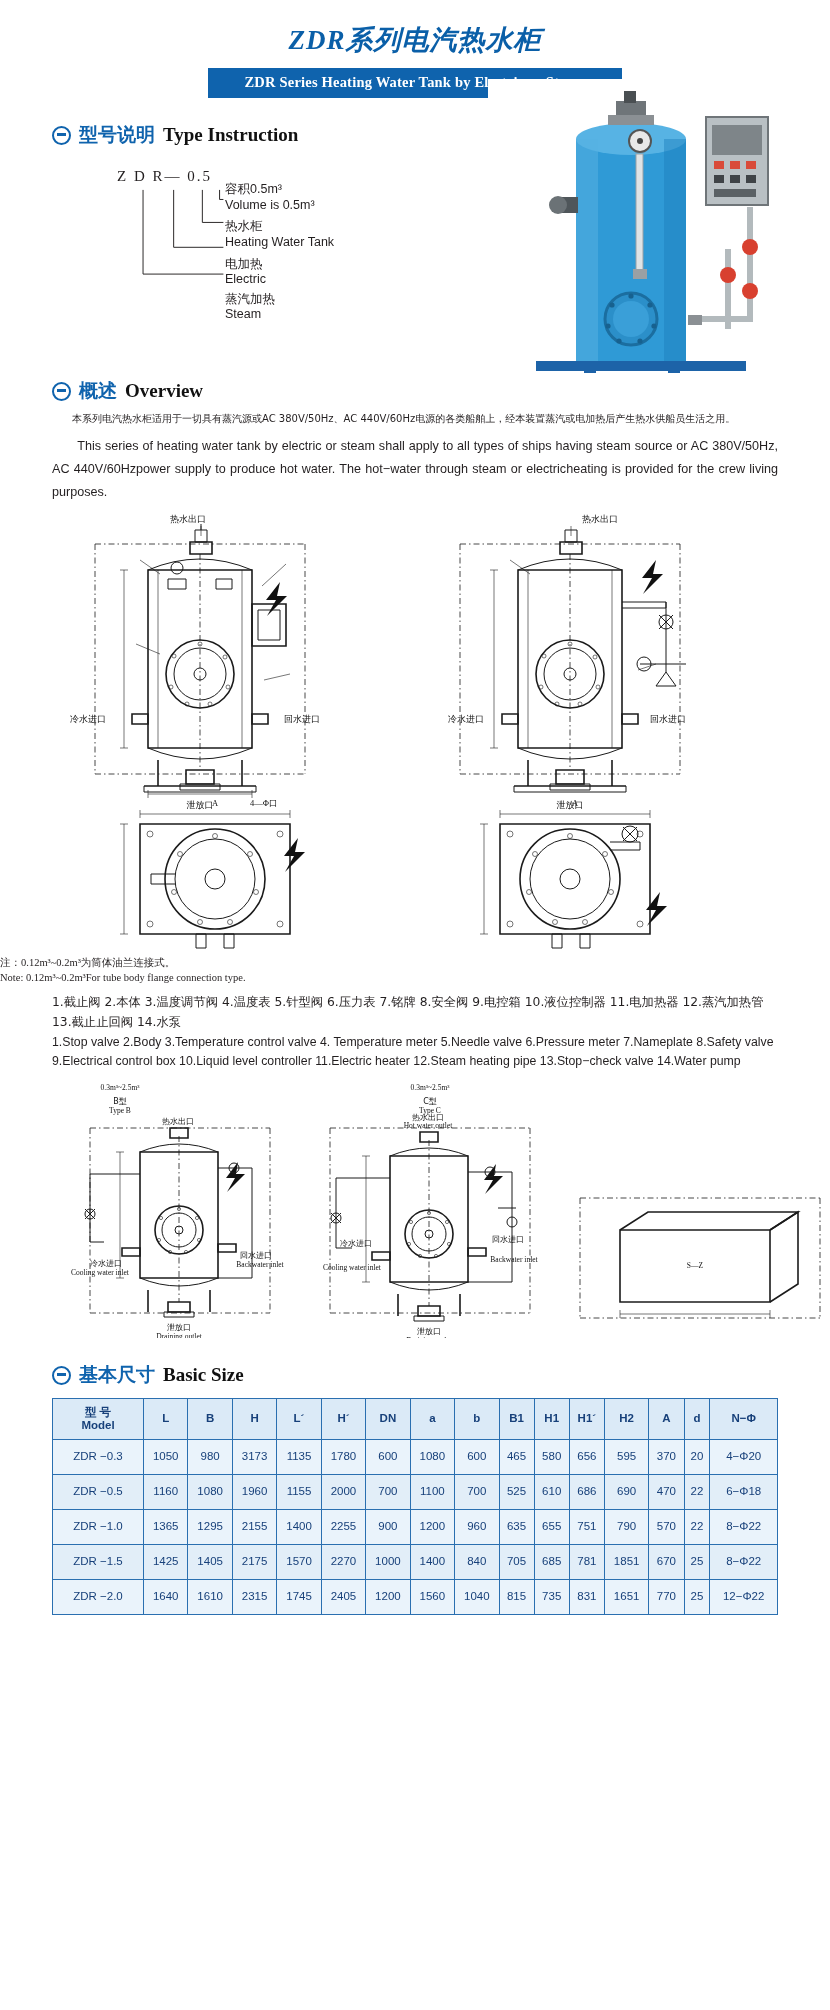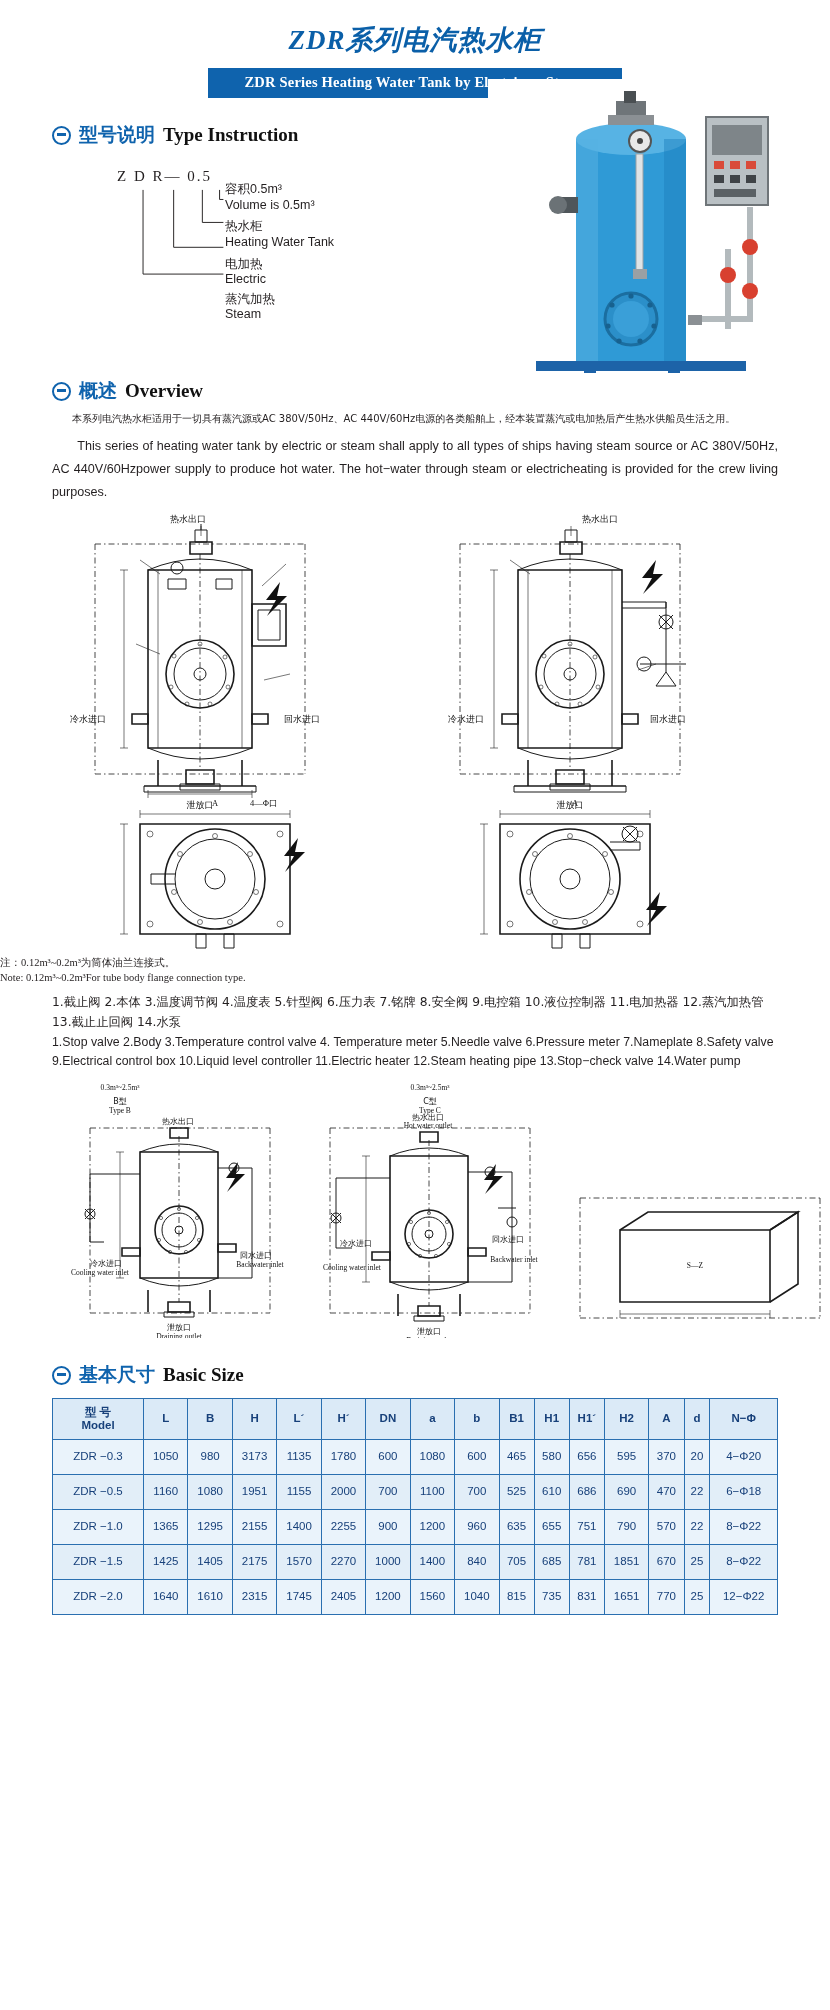--- a/index.html
+++ b/index.html
@@ -622,21 +622,21 @@
         <td>656</td>
         <td>595</td>
         <td>370</td>
         <td>20</td>
         <td>4−Φ20</td>
       </tr>
       <tr>
         <td>ZDR −0.5</td>
         <td>1160</td>
         <td>1080</td>
-        <td>1951</td>
+        <td>1960</td>
         <td>1155</td>
         <td>2000</td>
         <td>700</td>
         <td>1100</td>
         <td>700</td>
         <td>525</td>
         <td>610</td>
         <td>686</td>
         <td>690</td>
         <td>470</td>

